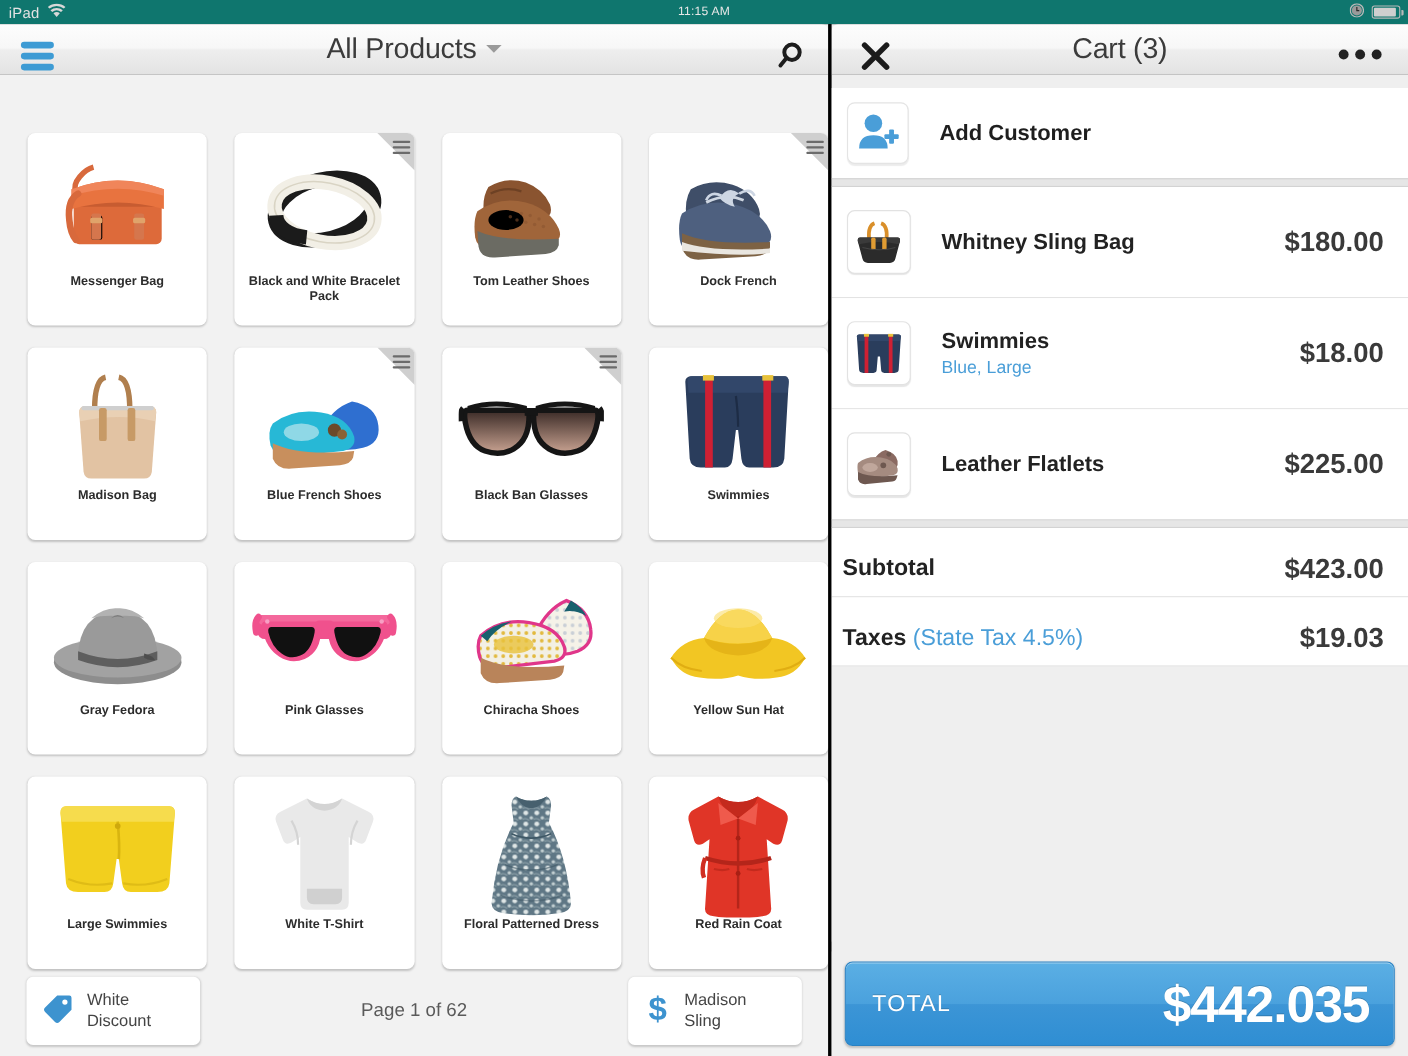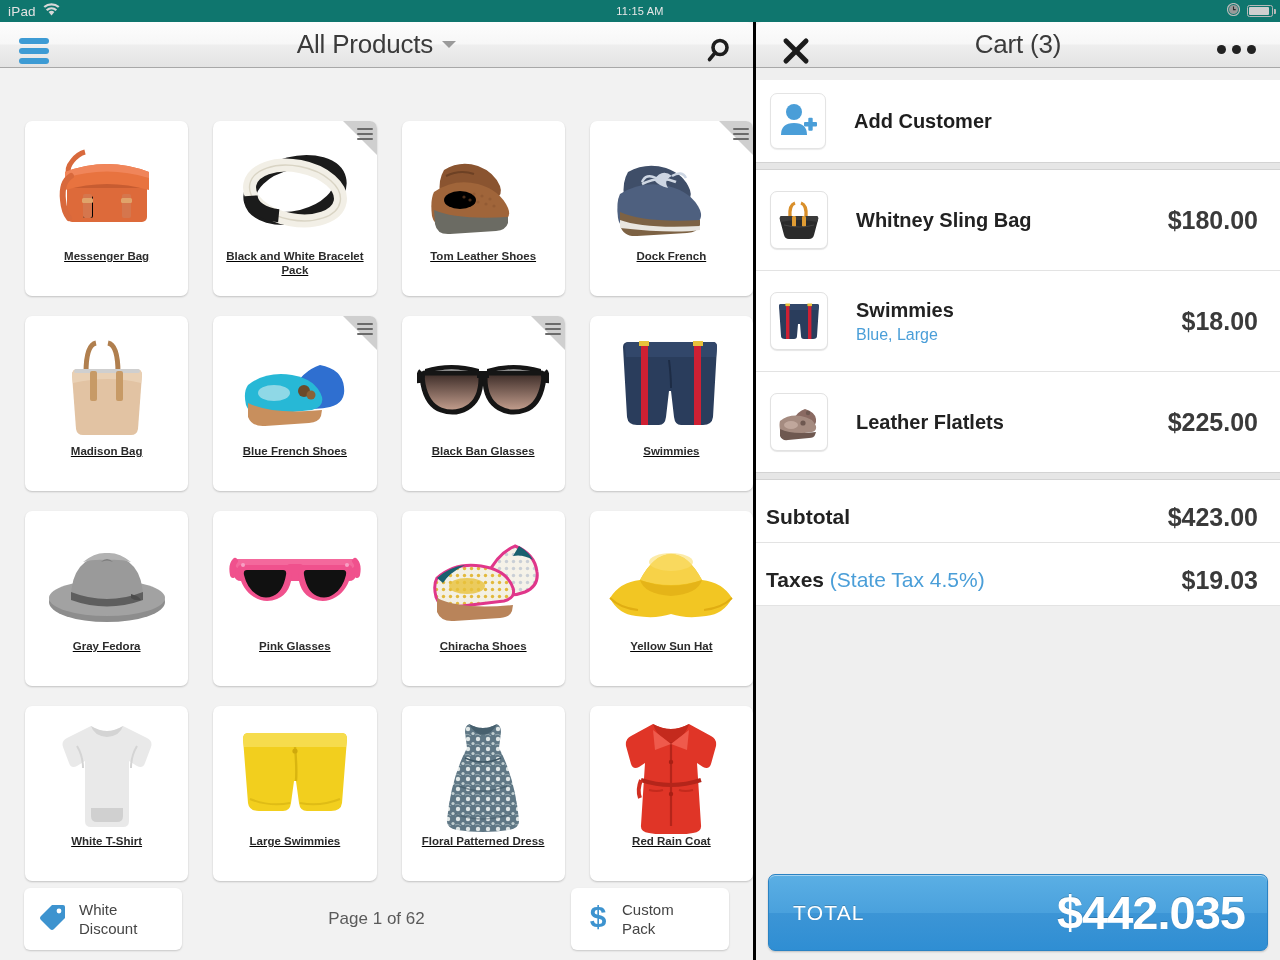--- a/index.html
+++ b/index.html
@@ -90,21 +90,20 @@
     position: absolute; left: 0; top: 58px; width: 753px; height: 820px;
     padding: 41px 0 0 25px;
   }
   .grid-row { display: flex; gap: 25px; margin-bottom: 20px; }
   .card {
     width: 166px; height: 175px; background: #fff; border-radius: 7px;
     box-shadow: 0 1px 2px rgba(0,0,0,.20);
     position: relative; overflow: hidden;
     display: flex; flex-direction: column; align-items: center;
     cursor: pointer;
-    text-decoration: underline;
   }
   .card-img {
     width: 157px; height: 128px; display: flex; align-items: center; justify-content: center;
     padding: 9px 10px 0 10px;
   }
   .card-img svg { display: block; max-width: 100%; max-height: 100%; }
   .card-label {
     font-size: 11.5px; font-weight: bold; color: #2c2c2c; text-align: center;
     line-height: 14px; padding: 0 8px; width: 157px;
   }
@@ -496,43 +495,43 @@
               <path d="M126 66 q-10 10 -28 12" stroke="#e0ad12" stroke-width="2" fill="none"></path>
             </svg>
           </div>
           <div class="card-label">Yellow Sun Hat</div>
         </div>
       </div>
 
       <div class="grid-row">
         <div class="card">
           <div class="card-img">
-            <svg width="112" height="114" viewBox="0 0 112 114">
-              <path d="M40 8 q16 10 32 0 l24 12 q6 3 4 9 l-6 16 q-2 6 -8 3 l-8 -5 l0 60 q0 6 -6 6 h-32 q-6 0 -6 -6 l0 -60 l-8 5 q-6 3 -8 -3 l-6 -16 q-2 -6 4 -9 z" fill="#e9e9e9"></path>
-              <path d="M40 8 q16 10 32 0 q-3 10 -16 11 q-13 -1 -16 -11 z" fill="#d4d4d4"></path>
-              <path d="M40 90 h32 l0 8 q0 6 -6 6 h-20 q-6 0 -6 -6 z" fill="#d0d0d0"></path>
-              <path d="M26 28 q6 10 6 22" stroke="#d4d4d4" stroke-width="2" fill="none"></path>
-              <path d="M86 28 q-6 10 -6 22" stroke="#d4d4d4" stroke-width="2" fill="none"></path>
-            </svg>
-          </div>
-          <div class="card-label">White T-Shirt</div>
-        </div>
-
-        <div class="card">
-          <div class="card-img">
             <svg width="118" height="100" viewBox="0 0 118 100">
               <path d="M12 8 h94 q5 0 5 6 l-5 64 q-1 8 -11 8 h-24 q-7 0 -8 -8 l-3 -22 h-2 l-3 22 q-1 8 -8 8 h-24 q-10 0 -11 -8 l-5 -64 q0 -6 5 -6 z" fill="#f2cf1e"></path>
               <path d="M12 8 h94 q5 0 5 6 l-1 8 h-102 l-1 -8 q0 -6 5 -6 z" fill="#f6dc4d"></path>
               <path d="M59 22 q2 22 1 34" stroke="#d9b510" stroke-width="2.4" fill="none"></path>
               <path d="M14 74 q20 8 40 4" stroke="#dfbc16" stroke-width="2" fill="none"></path>
               <path d="M104 74 q-20 8 -40 4" stroke="#dfbc16" stroke-width="2" fill="none"></path>
               <circle cx="59" cy="26" r="2.6" fill="#cfa90c"></circle>
             </svg>
           </div>
           <div class="card-label">Large Swimmies</div>
+        </div>
+
+        <div class="card">
+          <div class="card-img">
+            <svg width="112" height="114" viewBox="0 0 112 114">
+              <path d="M40 8 q16 10 32 0 l24 12 q6 3 4 9 l-6 16 q-2 6 -8 3 l-8 -5 l0 60 q0 6 -6 6 h-32 q-6 0 -6 -6 l0 -60 l-8 5 q-6 3 -8 -3 l-6 -16 q-2 -6 4 -9 z" fill="#e9e9e9"></path>
+              <path d="M40 8 q16 10 32 0 q-3 10 -16 11 q-13 -1 -16 -11 z" fill="#d4d4d4"></path>
+              <path d="M40 90 h32 l0 8 q0 6 -6 6 h-20 q-6 0 -6 -6 z" fill="#d0d0d0"></path>
+              <path d="M26 28 q6 10 6 22" stroke="#d4d4d4" stroke-width="2" fill="none"></path>
+              <path d="M86 28 q-6 10 -6 22" stroke="#d4d4d4" stroke-width="2" fill="none"></path>
+            </svg>
+          </div>
+          <div class="card-label">White T-Shirt</div>
         </div>
 
         <div class="card">
           <div class="card-img">
             <svg width="96" height="118" viewBox="0 0 96 118">
               <defs>
                 <pattern id="floral" width="10" height="10" patternUnits="userSpaceOnUse">
                   <rect width="10" height="10" fill="#5f7785"></rect>
                   <circle cx="3" cy="3" r="2.2" fill="#dfe6e6"></circle>
                   <circle cx="8" cy="7.5" r="1.6" fill="#c3d0d2"></circle>
@@ -584,22 +583,22 @@
         </span>
       </div>
       <div class="page-indicator">Page 1 of 62</div>
       <div class="foot-btn">
         <span>
           <svg width="26" height="32" viewBox="0 0 26 32">
             <text x="13" y="26" font-family="Liberation Sans, sans-serif" font-size="30" font-weight="bold" fill="#3d93cf" text-anchor="middle">$</text>
           </svg>
         </span>
         <span class="lbl">
-          <span>Custom</span><br>
-          <span>Pack</span>
+          <span>Madison</span><br>
+          <span>Sling</span>
         </span>
       </div>
     </div>
   </div>
 
   <div class="pane-divider"></div>
 
   <div class="pane-right">
 
     <div class="navbar right">

